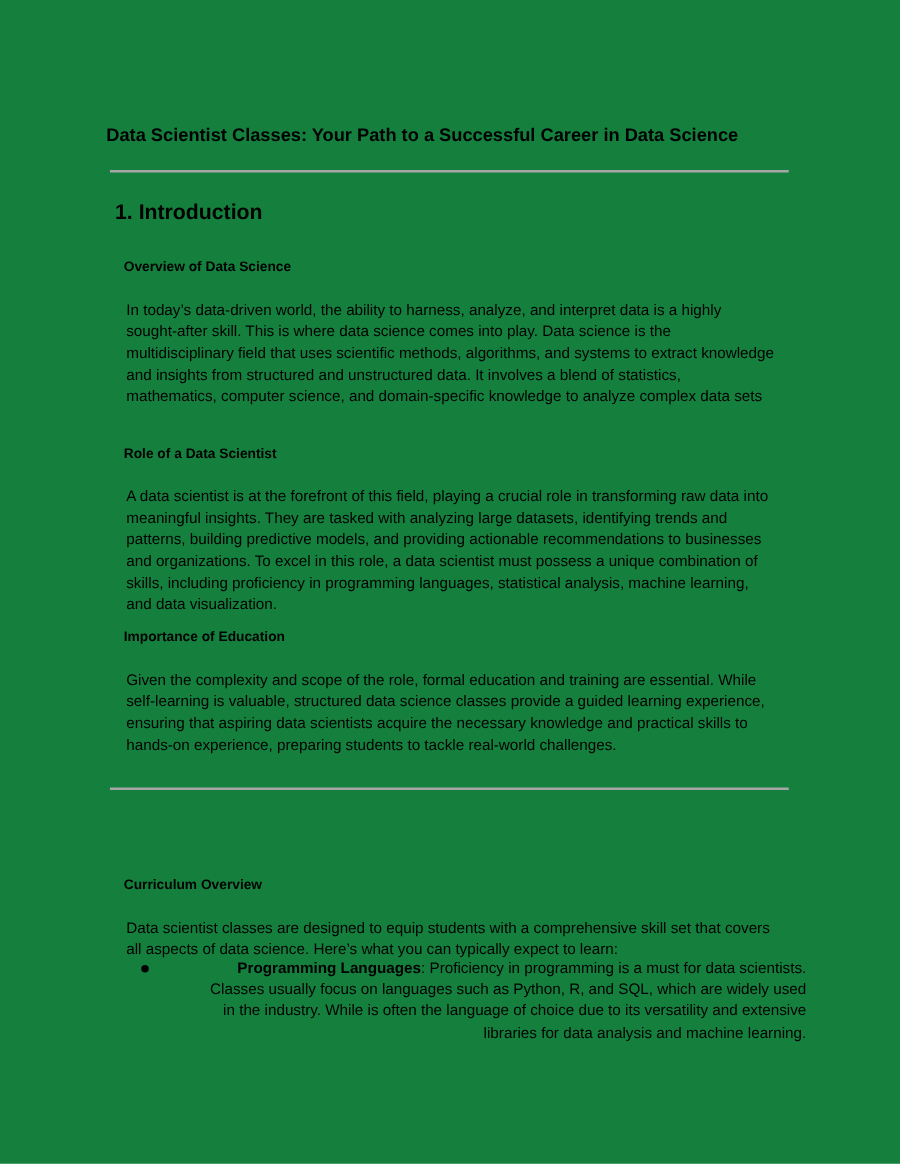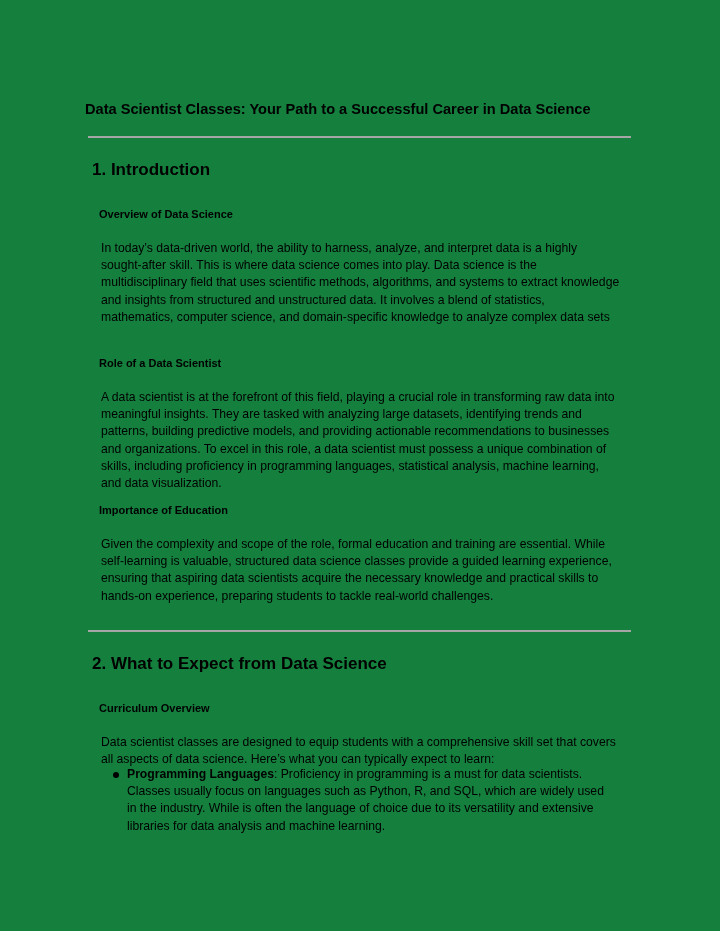--- a/index.html
+++ b/index.html
@@ -77,20 +77,21 @@
       width: 560px;
       margin: 0;
       padding: 0;
       list-style: none;
     }
     .bullet-item {
       position: relative;
       padding-left: 42px;
       font-size: 12.2px;
       line-height: 17.2px;
+      text-align: right;
     }
     .bullet-dot {
       position: absolute;
       left: 28px;
       top: 6px;
       width: 6px;
       height: 6px;
       border-radius: 50%;
       background: #000000;
     }
@@ -133,21 +134,20 @@
   <h3 class="h3" style="top:490px;">Importance of Education</h3>
   <p class="para" style="top:520px;">
     <span class="line">Given the complexity and scope of the role, formal education and training are essential. While</span>
     <span class="line">self-learning is valuable, structured data science classes provide a guided learning experience,</span>
     <span class="line">ensuring that aspiring data scientists acquire the necessary knowledge and practical skills to</span>
     <span class="line">hands-on experience, preparing students to tackle real-world challenges.</span>
   </p>
 
   <div class="hr mid" style="background: rgb(166, 166, 166);"></div>
 
-  <h2 class="h2" style="top:654px;">2. What to Expect from Data Science</h2>
 
   <h3 class="h3" style="top:688px;">Curriculum Overview</h3>
   <p class="para" style="top:718px;">
     <span class="line">Data scientist classes are designed to equip students with a comprehensive skill set that covers</span>
     <span class="line">all aspects of data science. Here’s what you can typically expect to learn:</span>
   </p>
 
   <ul class="bullet-list">
     <li class="bullet-item">
       <span class="bullet-dot"></span>

